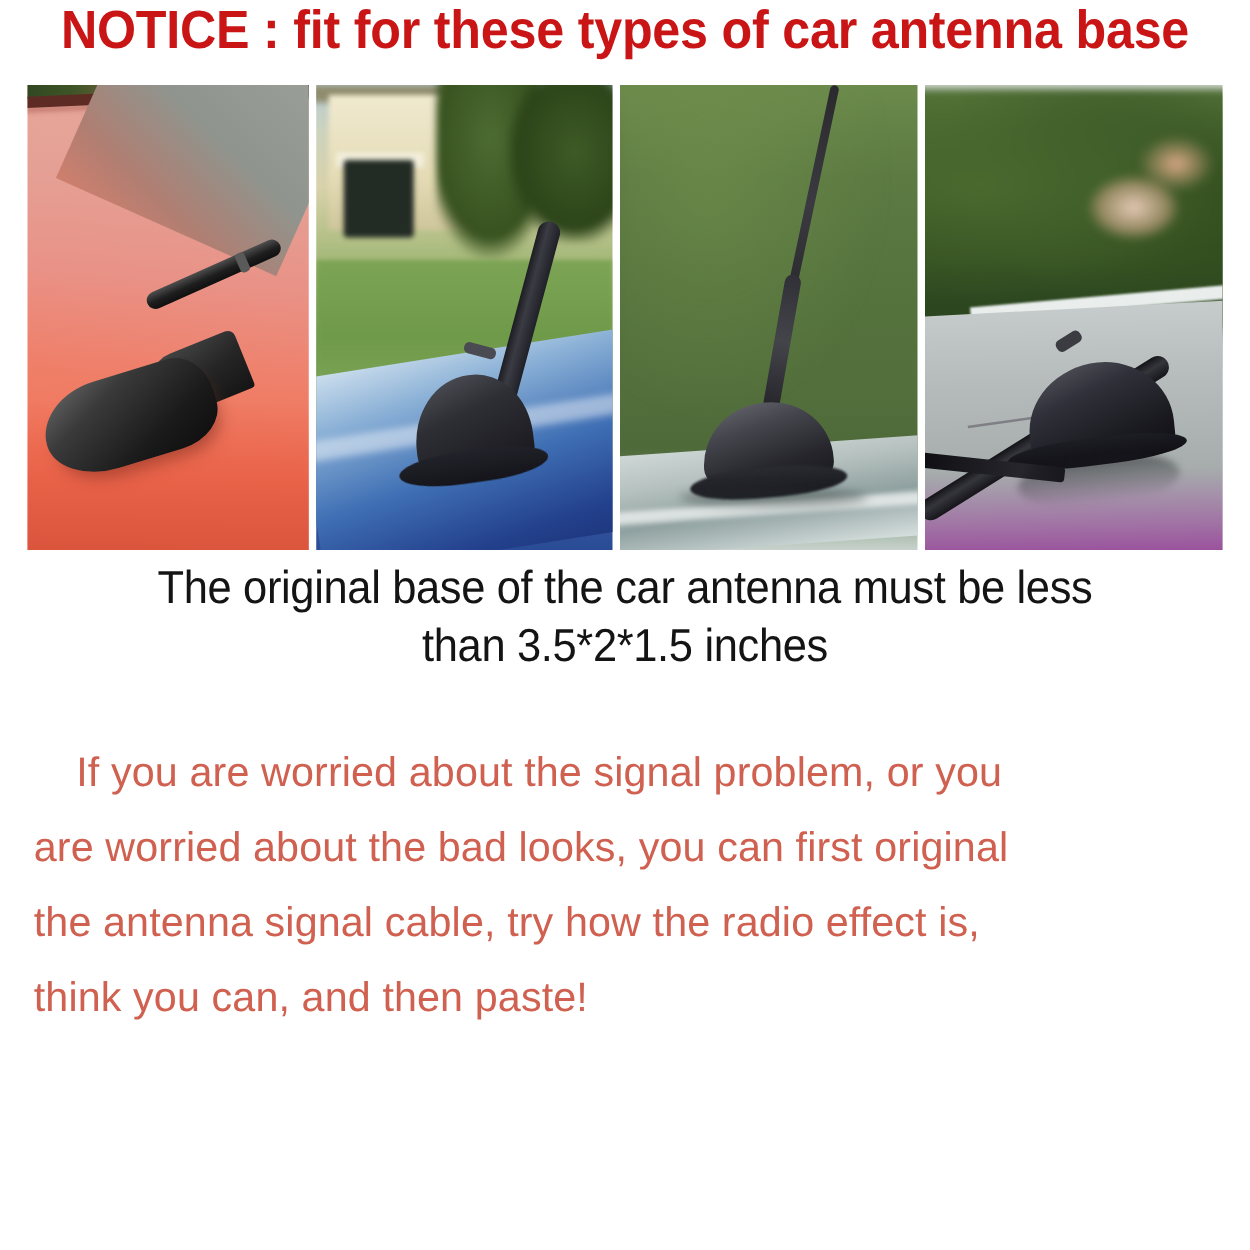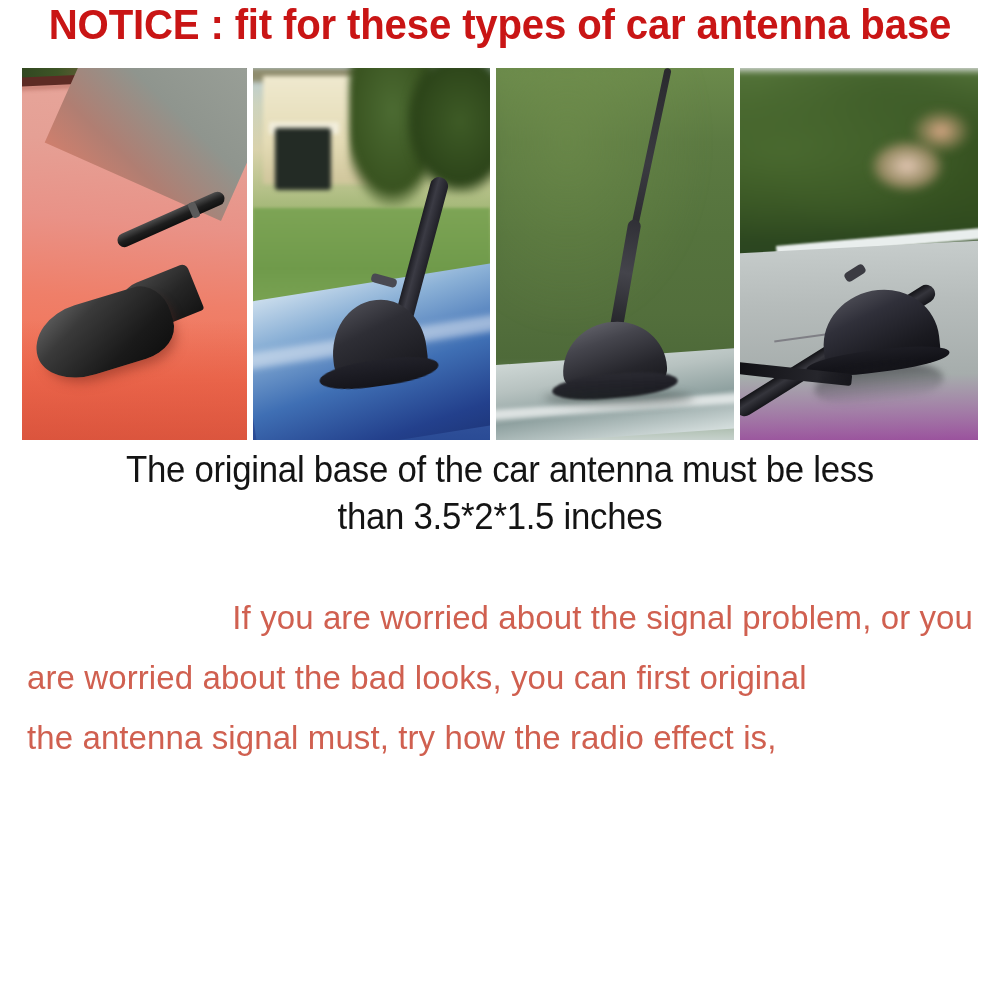--- a/index.html
+++ b/index.html
@@ -326,21 +326,21 @@
     top: 588px;
     width: 946px;
     color: #D06050;
     font-family: "Liberation Sans", sans-serif;
     font-weight: 400;
     font-size: 33px;
     line-height: 60px;
     letter-spacing: 0.1px;
   }
   .body-text .line { display: block; white-space: nowrap; }
-  .body-text .line.first { text-indent: 34px; text-align: right; }
+  .body-text .line.first { text-indent: 34px; }
 </style>
 </head>
 <body>
 
 <div class="page">
 
   <div class="notice-title">NOTICE : fit for these types of car antenna base</div>
 
   <div class="photo-strip">
 
@@ -402,16 +402,17 @@
   </div>
 
   <div class="caption">
     <span class="line">The original base of the car antenna must be less</span>
     <span class="line">than 3.5*2*1.5 inches</span>
   </div>
 
   <div class="body-text">
     <span class="line first">If you are worried about the signal problem, or you</span>
     <span class="line">are worried about the bad looks, you can first original</span>
-    <span class="line">the antenna signal must, try how the radio effect is,</span>
+    <span class="line">the antenna signal cable, try how the radio effect is,</span>
+    <span class="line">think you can, and then paste!</span>
   </div>
 
 </div>
 
 </body></html>

